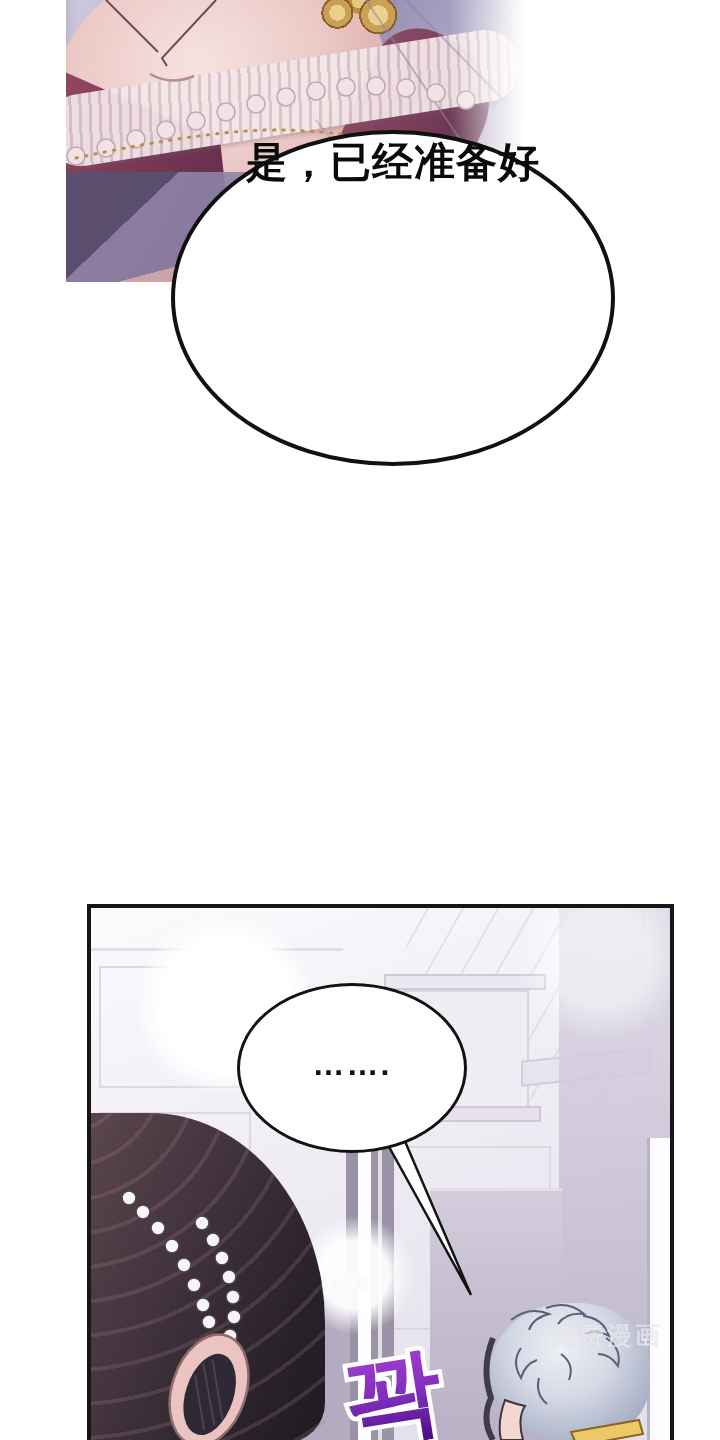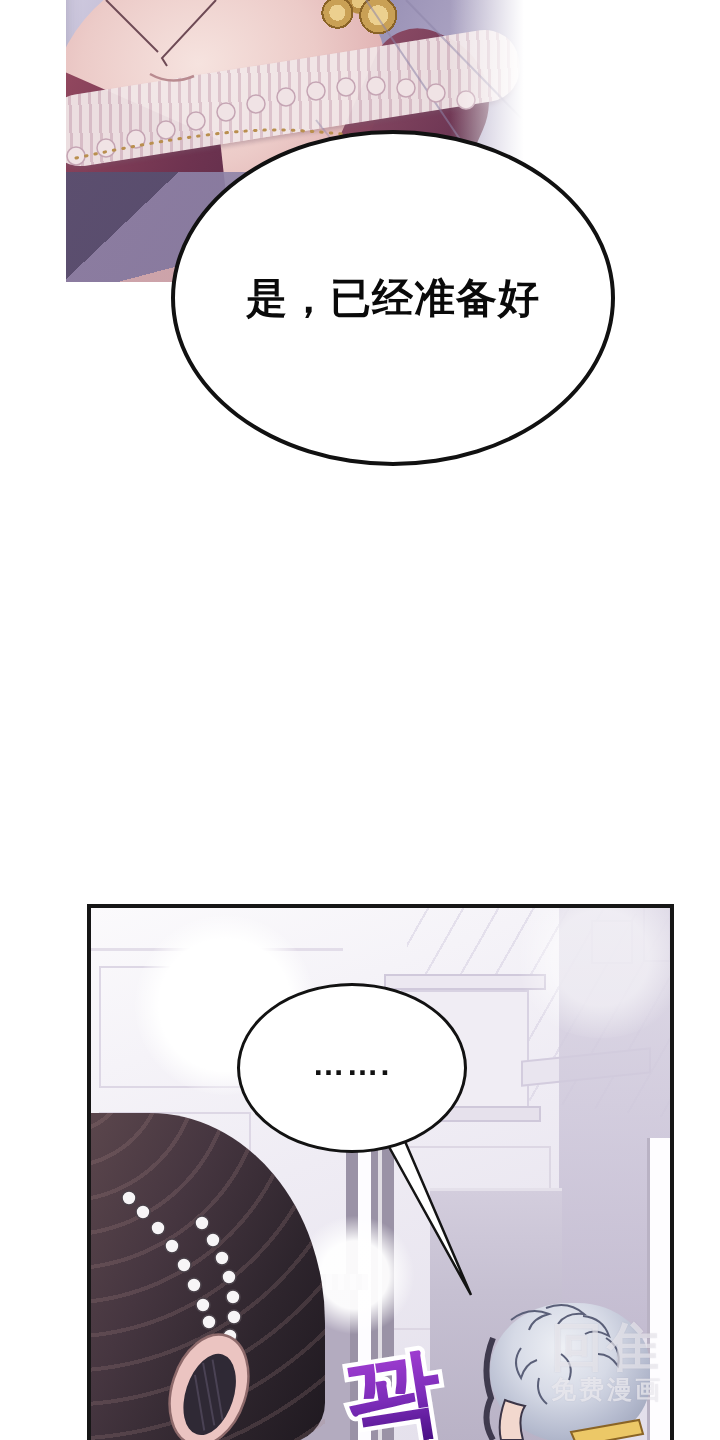--- a/index.html
+++ b/index.html
@@ -30,21 +30,21 @@
                radial-gradient(circle at 32% 48%,#ecd08f 0 8px,#c9a055 8px 14px,#8a6327 14px 16px,transparent 16px),
                radial-gradient(circle at 66% 52%,#ecd08f 0 10px,#c9a055 10px 17px,#8a6327 17px 19px,transparent 19px),
                radial-gradient(circle at 50% 30%,#e6c67f 0 7px,#b98e45 7px 12px,transparent 13px);}
   .fade-right{position:absolute;right:0;top:0;width:84px;height:282px;
               background:linear-gradient(to right,rgba(255,255,255,0),#ffffff 88%);}
   .top-art-svg{position:absolute;left:0;top:0;}
 
   
   .bubble1{position:absolute;left:171px;top:130px;width:444px;height:336px;border-radius:50%;
            background:#ffffff;border:4px solid #111111;box-sizing:border-box;
-           display:flex;flex-direction:column;align-items:center;justify-content:center;}
+           display:flex;flex-direction:column;align-items:center;justify-content:flex-start;}
   .bubble1-line{font-size:41px;font-weight:700;line-height:57px;letter-spacing:1px;color:#0a0a0a;white-space:nowrap;}
 
   
   .panel{position:absolute;left:87px;top:904px;width:587px;height:536px;box-sizing:border-box;
          border:4px solid #161616;border-bottom:none;background:#f2eff6;overflow:hidden;}
   .wallgrad{position:absolute;left:0;top:0;width:579px;height:532px;
             background:linear-gradient(160deg,#fbfafc 0%,#efecf4 45%,#e2deea 100%);}
   .beams{position:absolute;left:316px;top:-6px;width:266px;height:200px;opacity:.55;
          background:repeating-linear-gradient(118deg,rgba(214,208,226,0) 0 27px,#d6d0e2 27px 29px);transform:skewY(7deg);}
   .winframe{position:absolute;box-sizing:border-box;border:2px solid #d9d3e4;background:rgba(250,249,252,.6);}
@@ -235,18 +235,17 @@
       <path d="M414,492 q-8,22 -4,40 l22,0 q-6,-22 2,-34 q-10,-2 -20,-6 Z" fill="#f2d8ce" stroke="#3b3547" stroke-width="2"></path>
       <polygon points="480,524 548,512 552,526 486,538" fill="#ecc867" stroke="#8a6425" stroke-width="2"></polygon>
     </svg>
 
     <div class="sfx">
       <span class="sfx-outline">꽉</span>
       <span class="sfx-fill">꽉</span>
     </div>
 
     <div class="watermark">
-      <div class="wm-logo">回隹</div>
       <div class="wm-caption">免费漫画</div>
     </div>
   </div>
 
 </div>
 
 </body></html>

